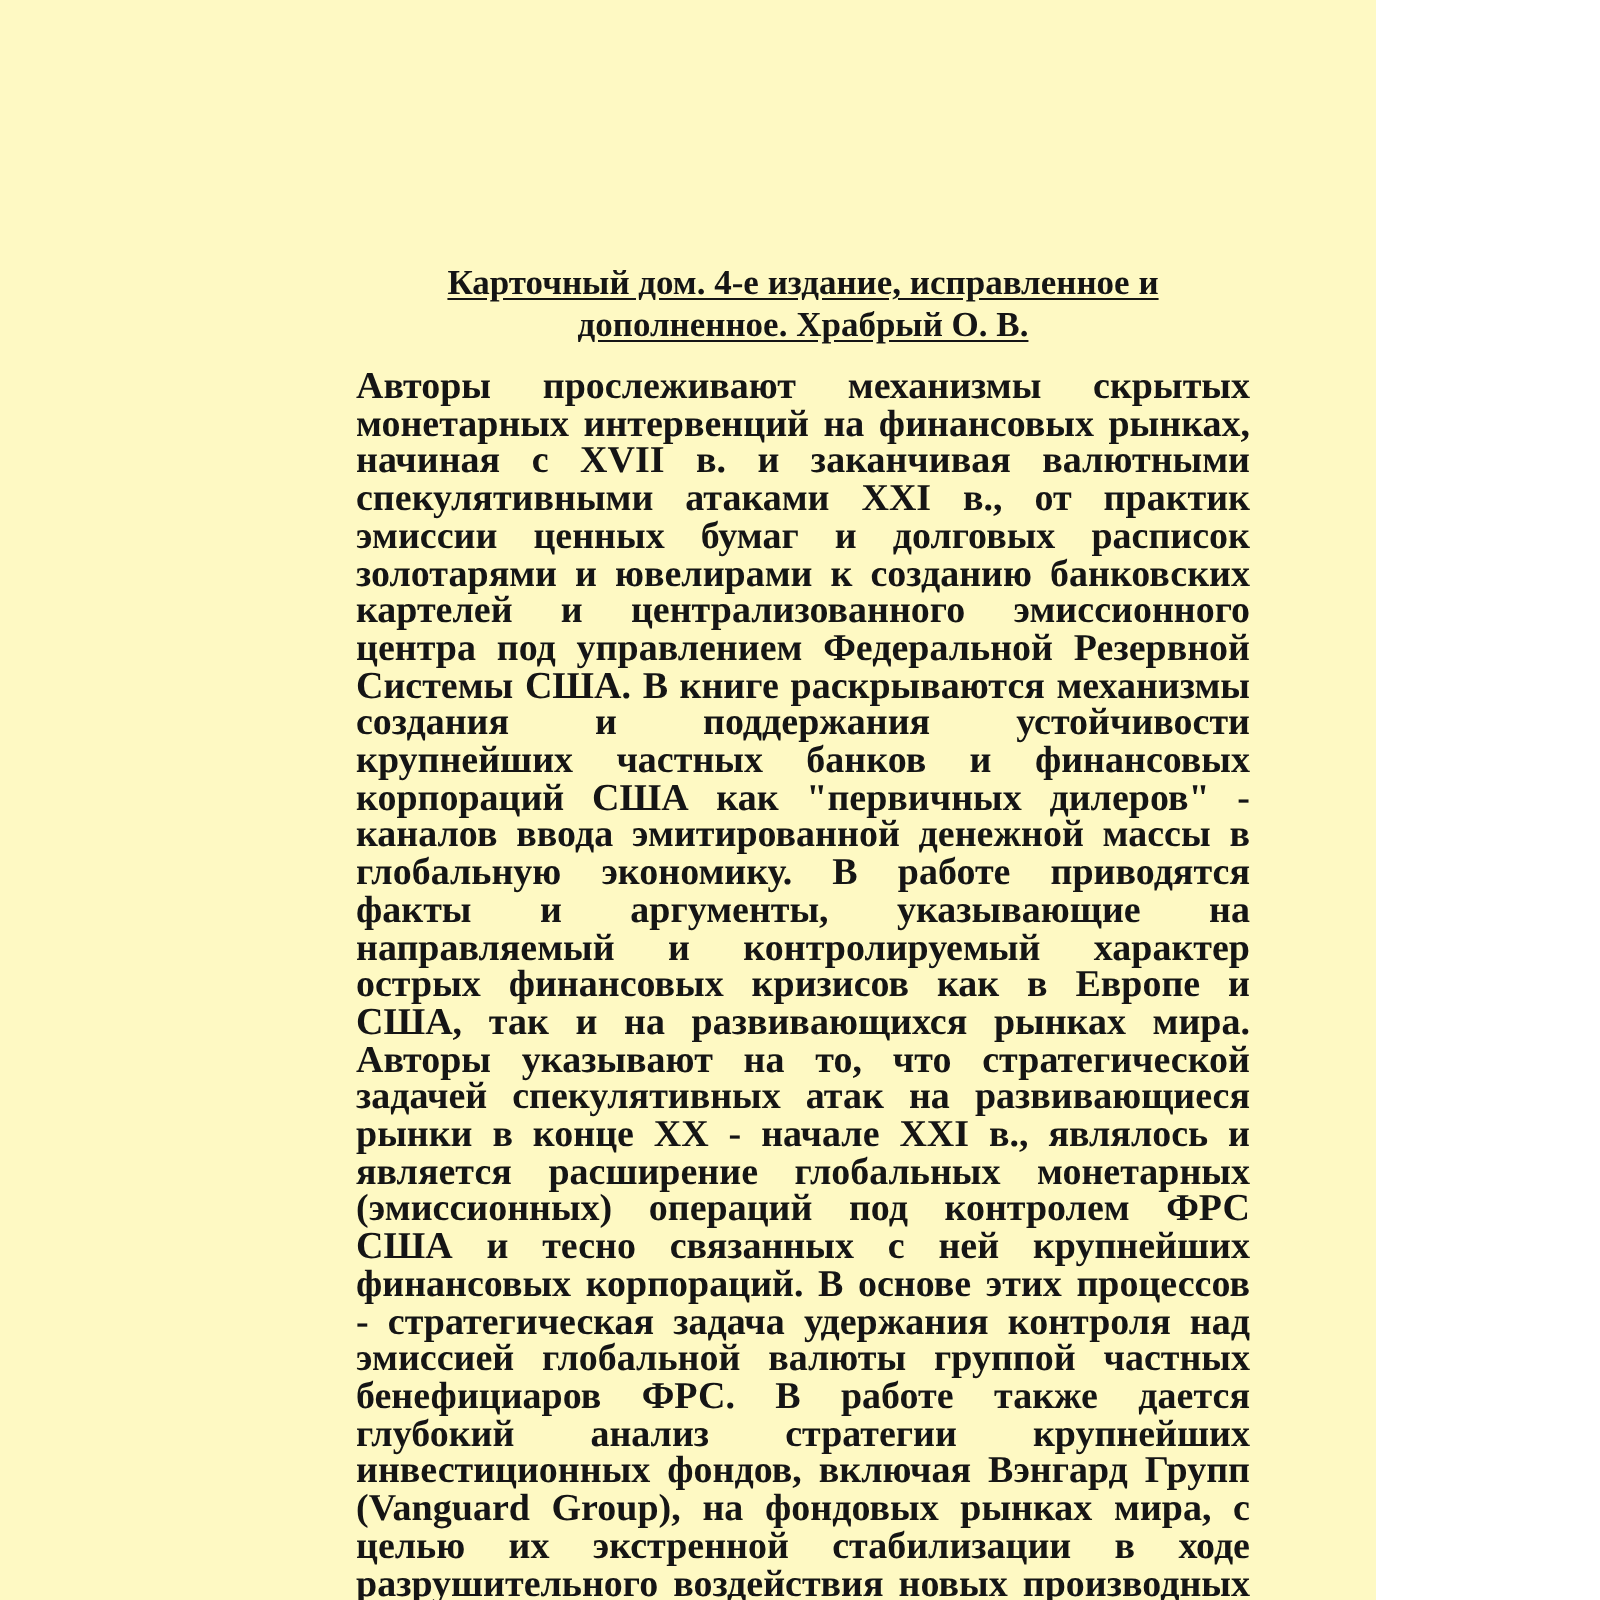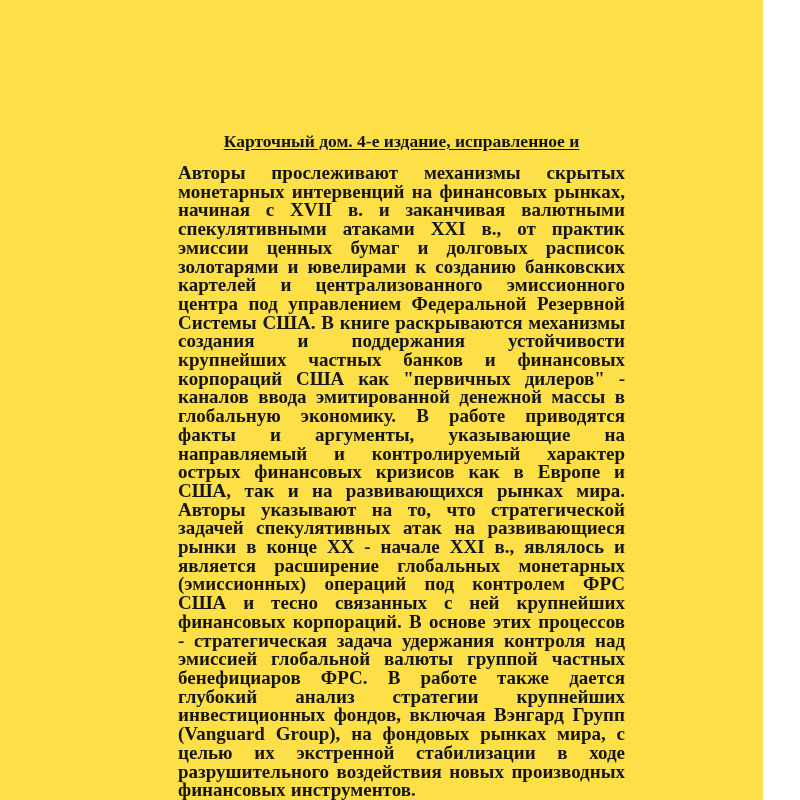--- a/index.html
+++ b/index.html
@@ -2,23 +2,23 @@
 <html><head>
 <meta charset="utf-8">
 <style>
   html, body {
     margin: 0;
     padding: 0;
     background: #ffffff;
   }
   .page {
     position: relative;
-    width: 763px;
+    width: 688px;
     height: 800px;
-    background: #fde047;
+    background: #fef9c3;
     font-family: "Liberation Serif", "DejaVu Serif", serif;
     color: #151515;
     overflow: hidden;
   }
   .content {
     position: absolute;
     left: 178px;
     top: 131px;
     width: 447px;
   }
@@ -43,16 +43,17 @@
     word-spacing: 0.5px;
   }
 </style>
 </head>
 <body>
 
 <div class="page">
   <div class="content">
     <h1 class="title">
       <span class="title-line">Карточный дом. 4-е издание, исправленное и</span>
+      <span class="title-line">дополненное. Храбрый О. В.</span>
     </h1>
     <p class="body-text">Авторы прослеживают механизмы скрытых монетарных интервенций на финансовых рынках, начиная с XVII в. и заканчивая валютными спекулятивными атаками XXI в., от практик эмиссии ценных бумаг и долговых расписок золотарями и ювелирами к созданию банковских картелей и централизованного эмиссионного центра под управлением Федеральной Резервной Системы США. В книге раскрываются механизмы создания и поддержания устойчивости крупнейших частных банков и финансовых корпораций США как "первичных дилеров" - каналов ввода эмитированной денежной массы в глобальную экономику. В работе приводятся факты и аргументы, указывающие на направляемый и контролируемый характер острых финансовых кризисов как в Европе и США, так и на развивающихся рынках мира. Авторы указывают на то, что стратегической задачей спекулятивных атак на развивающиеся рынки в конце XX - начале XXI в., являлось и является расширение глобальных монетарных (эмиссионных) операций под контролем ФРС США и тесно связанных с ней крупнейших финансовых корпораций. В основе этих процессов - стратегическая задача удержания контроля над эмиссией глобальной валюты группой частных бенефициаров ФРС. В работе также дается глубокий анализ стратегии крупнейших инвестиционных фондов, включая Вэнгард Групп (Vanguard Group), на фондовых рынках мира, с целью их экстренной стабилизации в ходе разрушительного воздействия новых производных финансовых инструментов.</p>
   </div>
 </div>
 
 </body></html>

